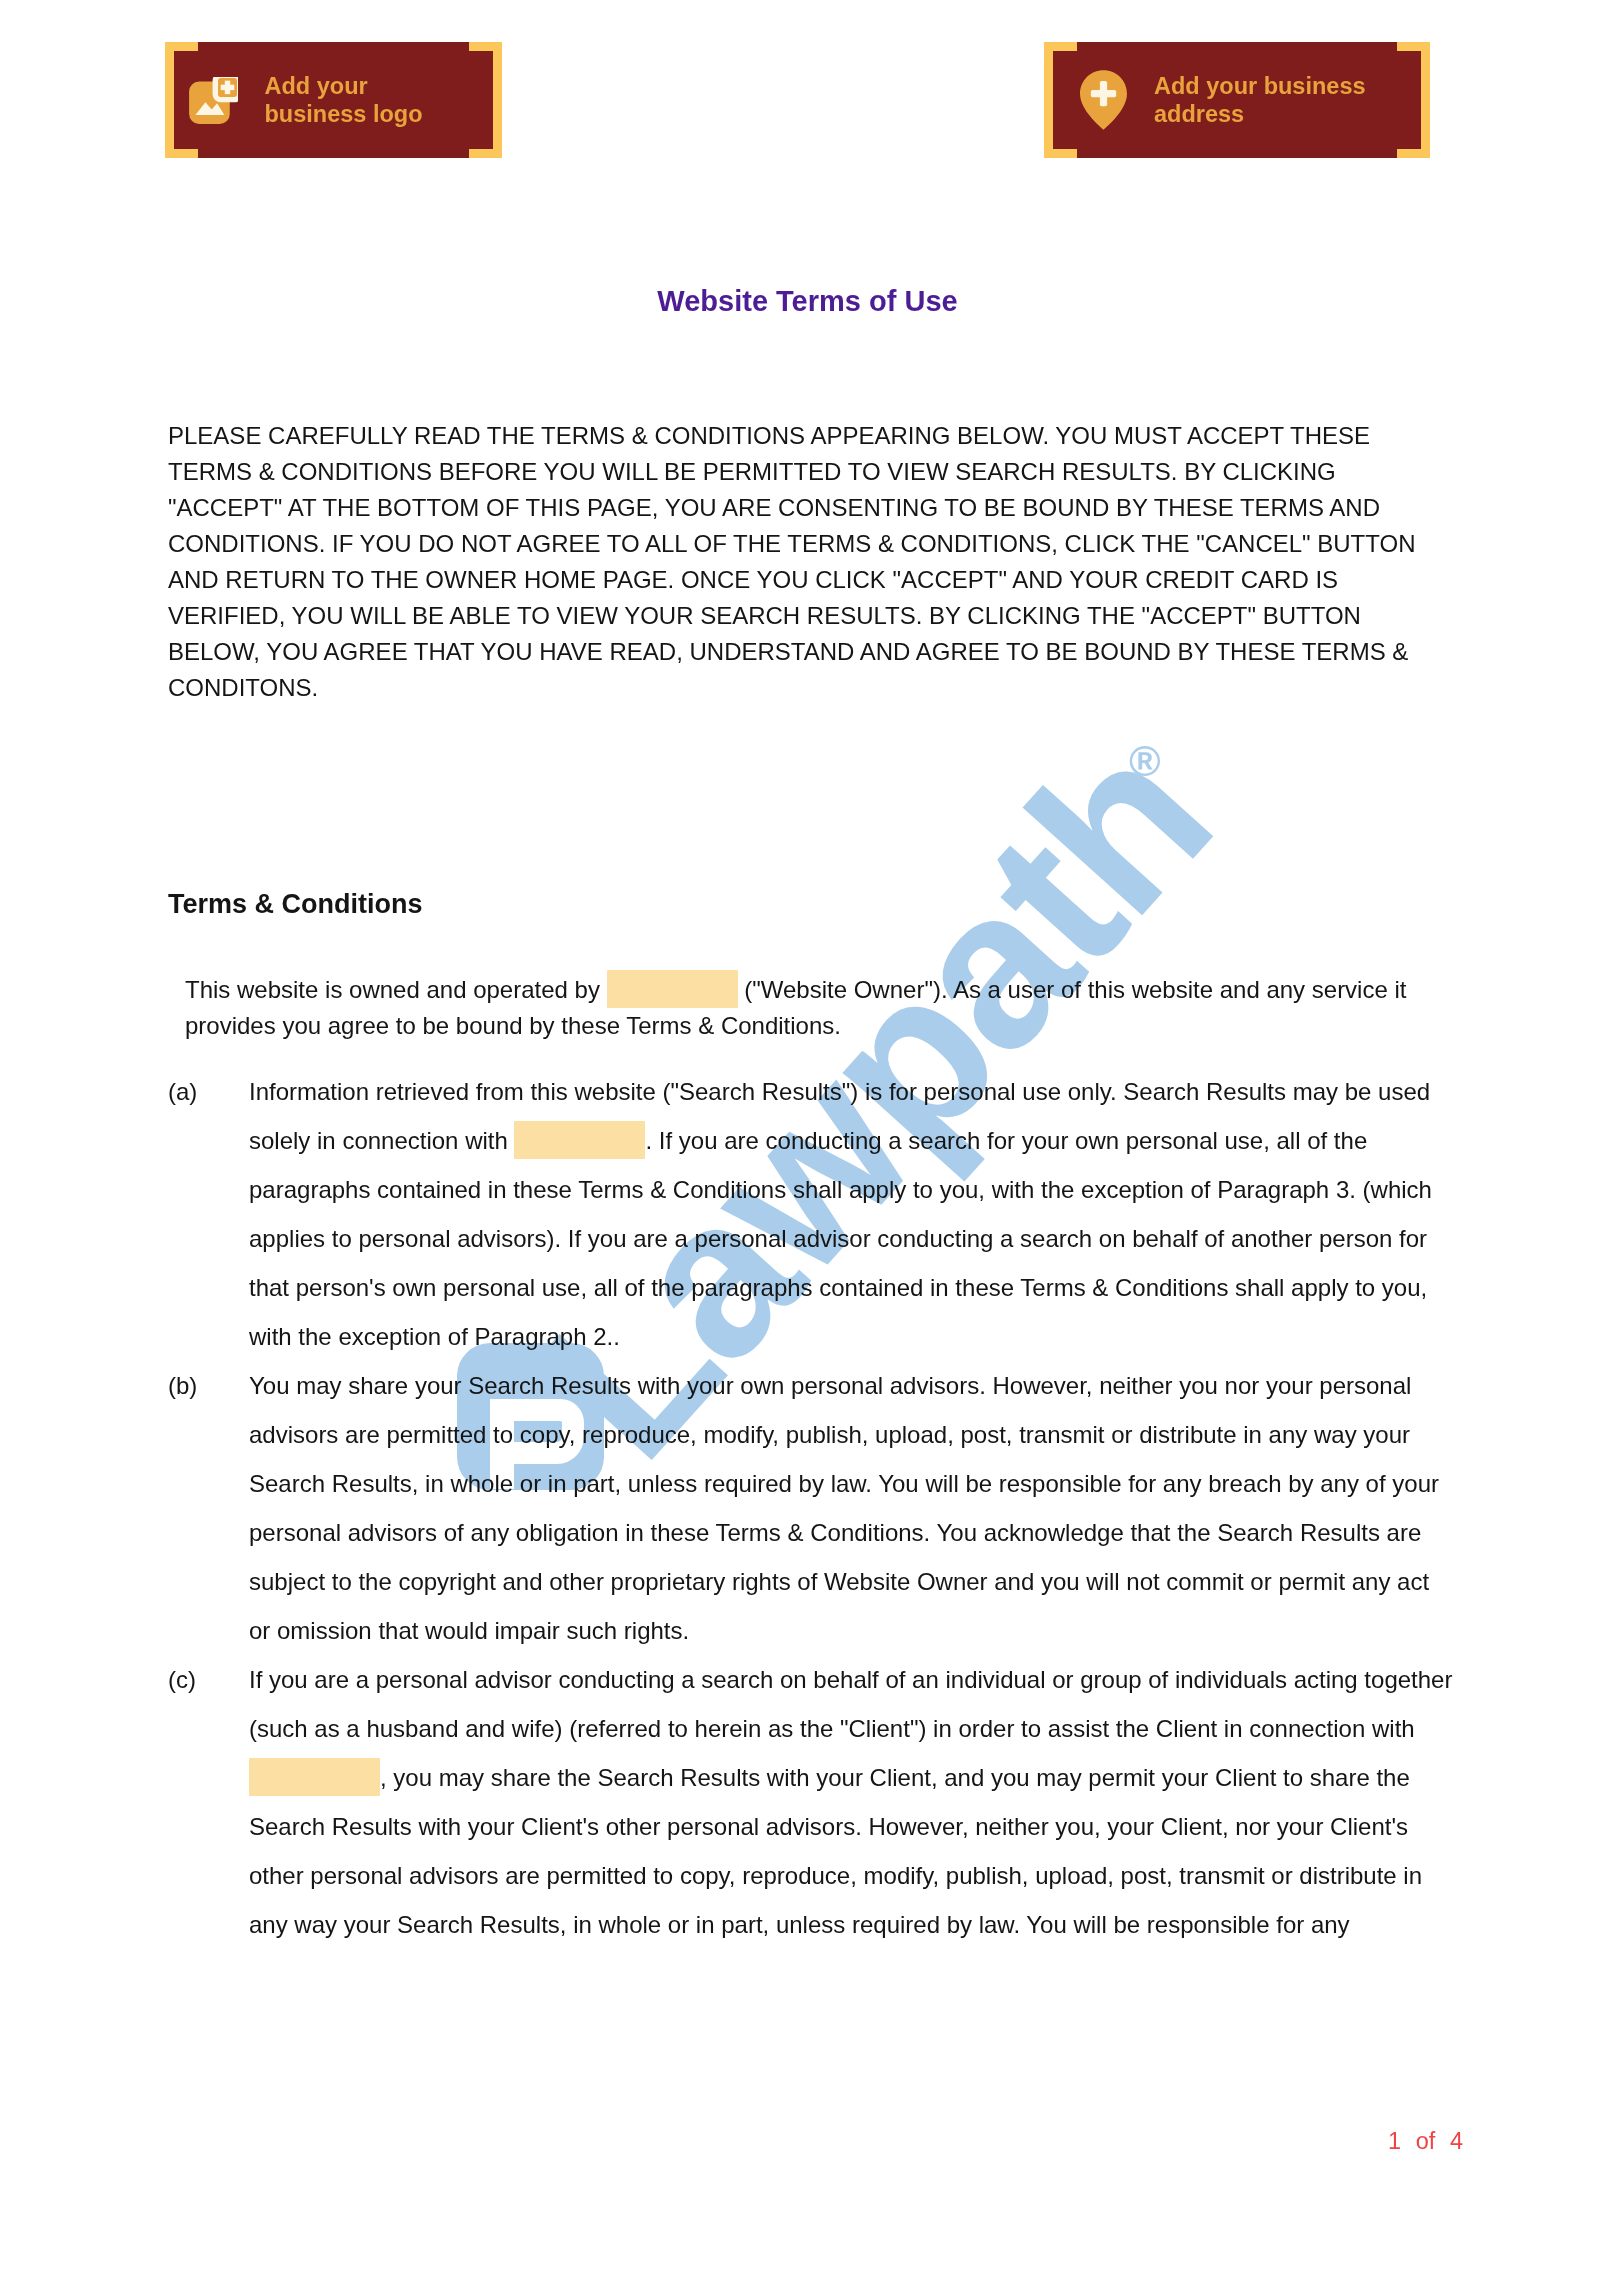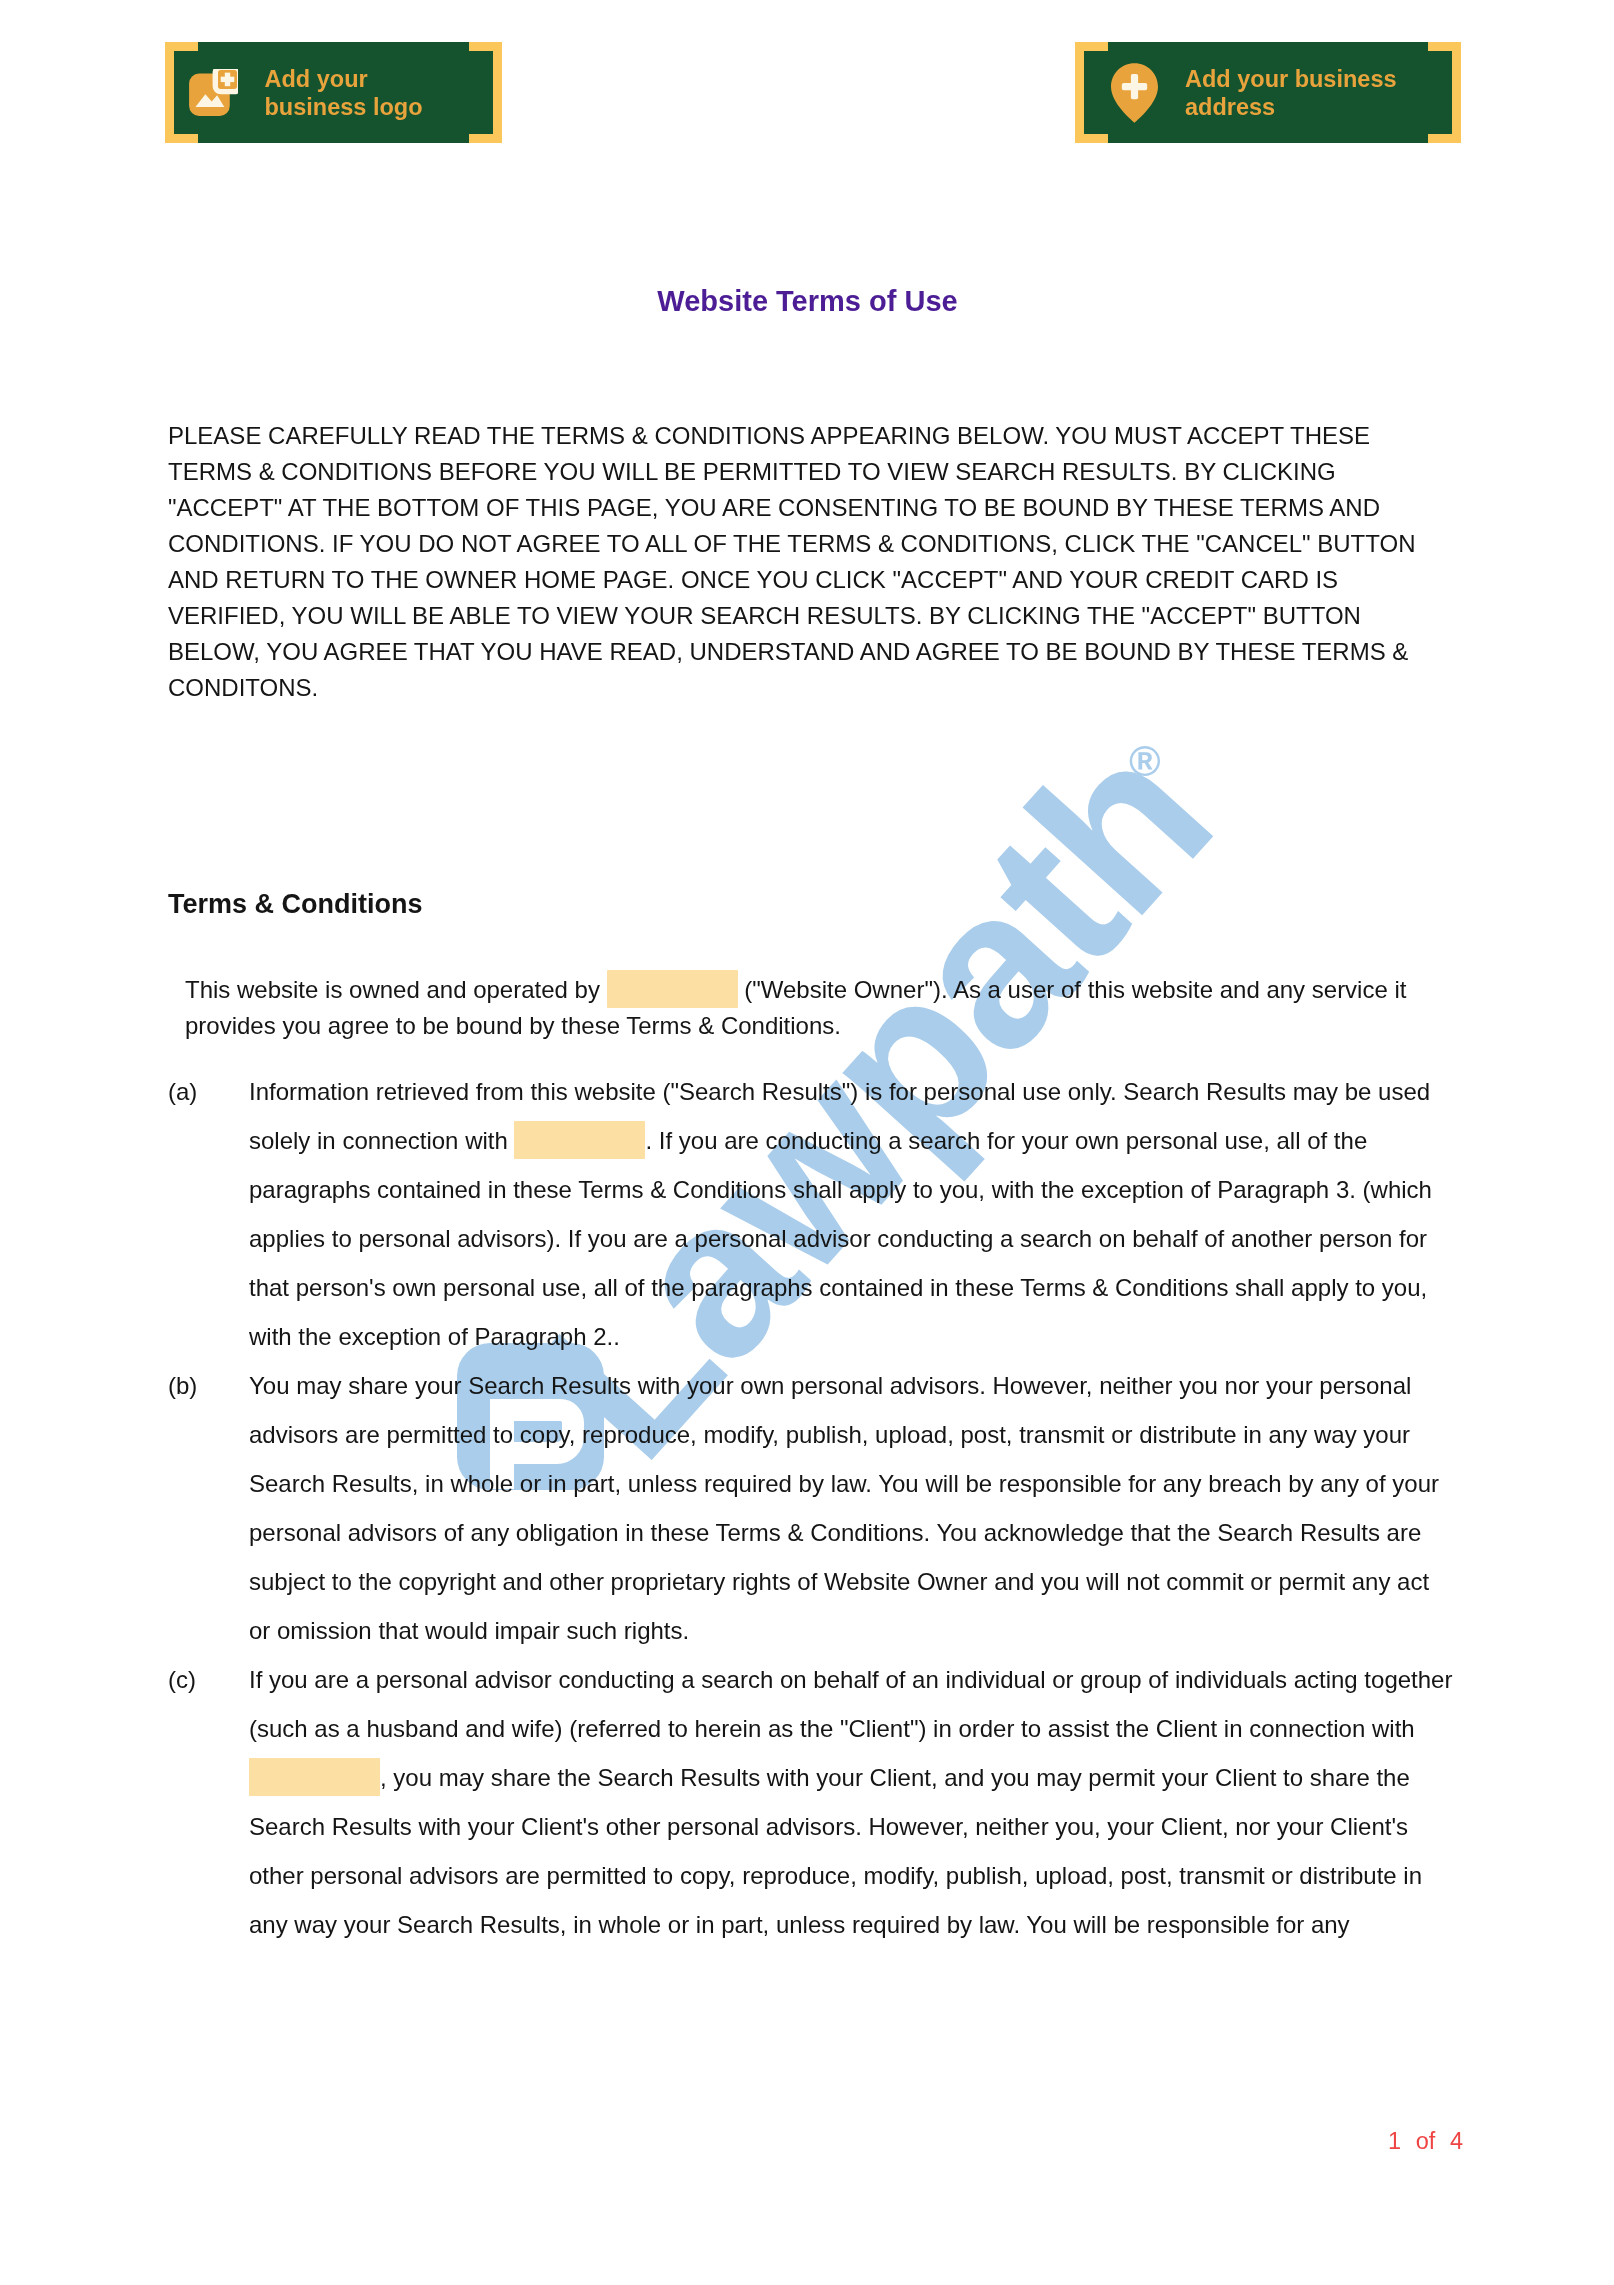--- a/index.html
+++ b/index.html
@@ -29,25 +29,25 @@
   .wm-logo .bowl{
     position:absolute;left:33px;top:56px;width:94px;height:65px;box-sizing:border-box;
     border:22px solid #fff;border-radius:12.7px 23.5px 27px 12.7px;background:transparent;
   }
 
   
   .content{position:relative;z-index:1;}
 
   
   .corner-box{
-    position:absolute;top:42px;height:101px;background:#14532d;
+    position:absolute;top:42px;height:116px;background:#7f1d1d;
     display:flex;align-items:center;box-sizing:border-box;cursor:pointer;
   }
   #logo-box{left:165px;width:337px;padding-left:23.5px;}
-  #address-box{left:1075px;width:386px;padding-left:36px;}
+  #address-box{left:1044px;width:386px;padding-left:36px;}
   .bracket{position:absolute;top:0;bottom:0;width:33px;box-sizing:border-box;}
   .bracket.left{left:0;border-left:9px solid #FBC75B;border-top:9px solid #FBC75B;border-bottom:9px solid #FBC75B;}
   .bracket.right{right:0;border-right:9px solid #FBC75B;border-top:9px solid #FBC75B;border-bottom:9px solid #FBC75B;}
   .box-label{
     font-size:23.5px;font-weight:bold;color:#E9A33C;line-height:28px;margin-left:27px;
   }
   #logo-box .box-label{width:181px;}
   #address-box .box-label{width:217px;}
   .box-icon{flex:0 0 auto;display:block;}
 

